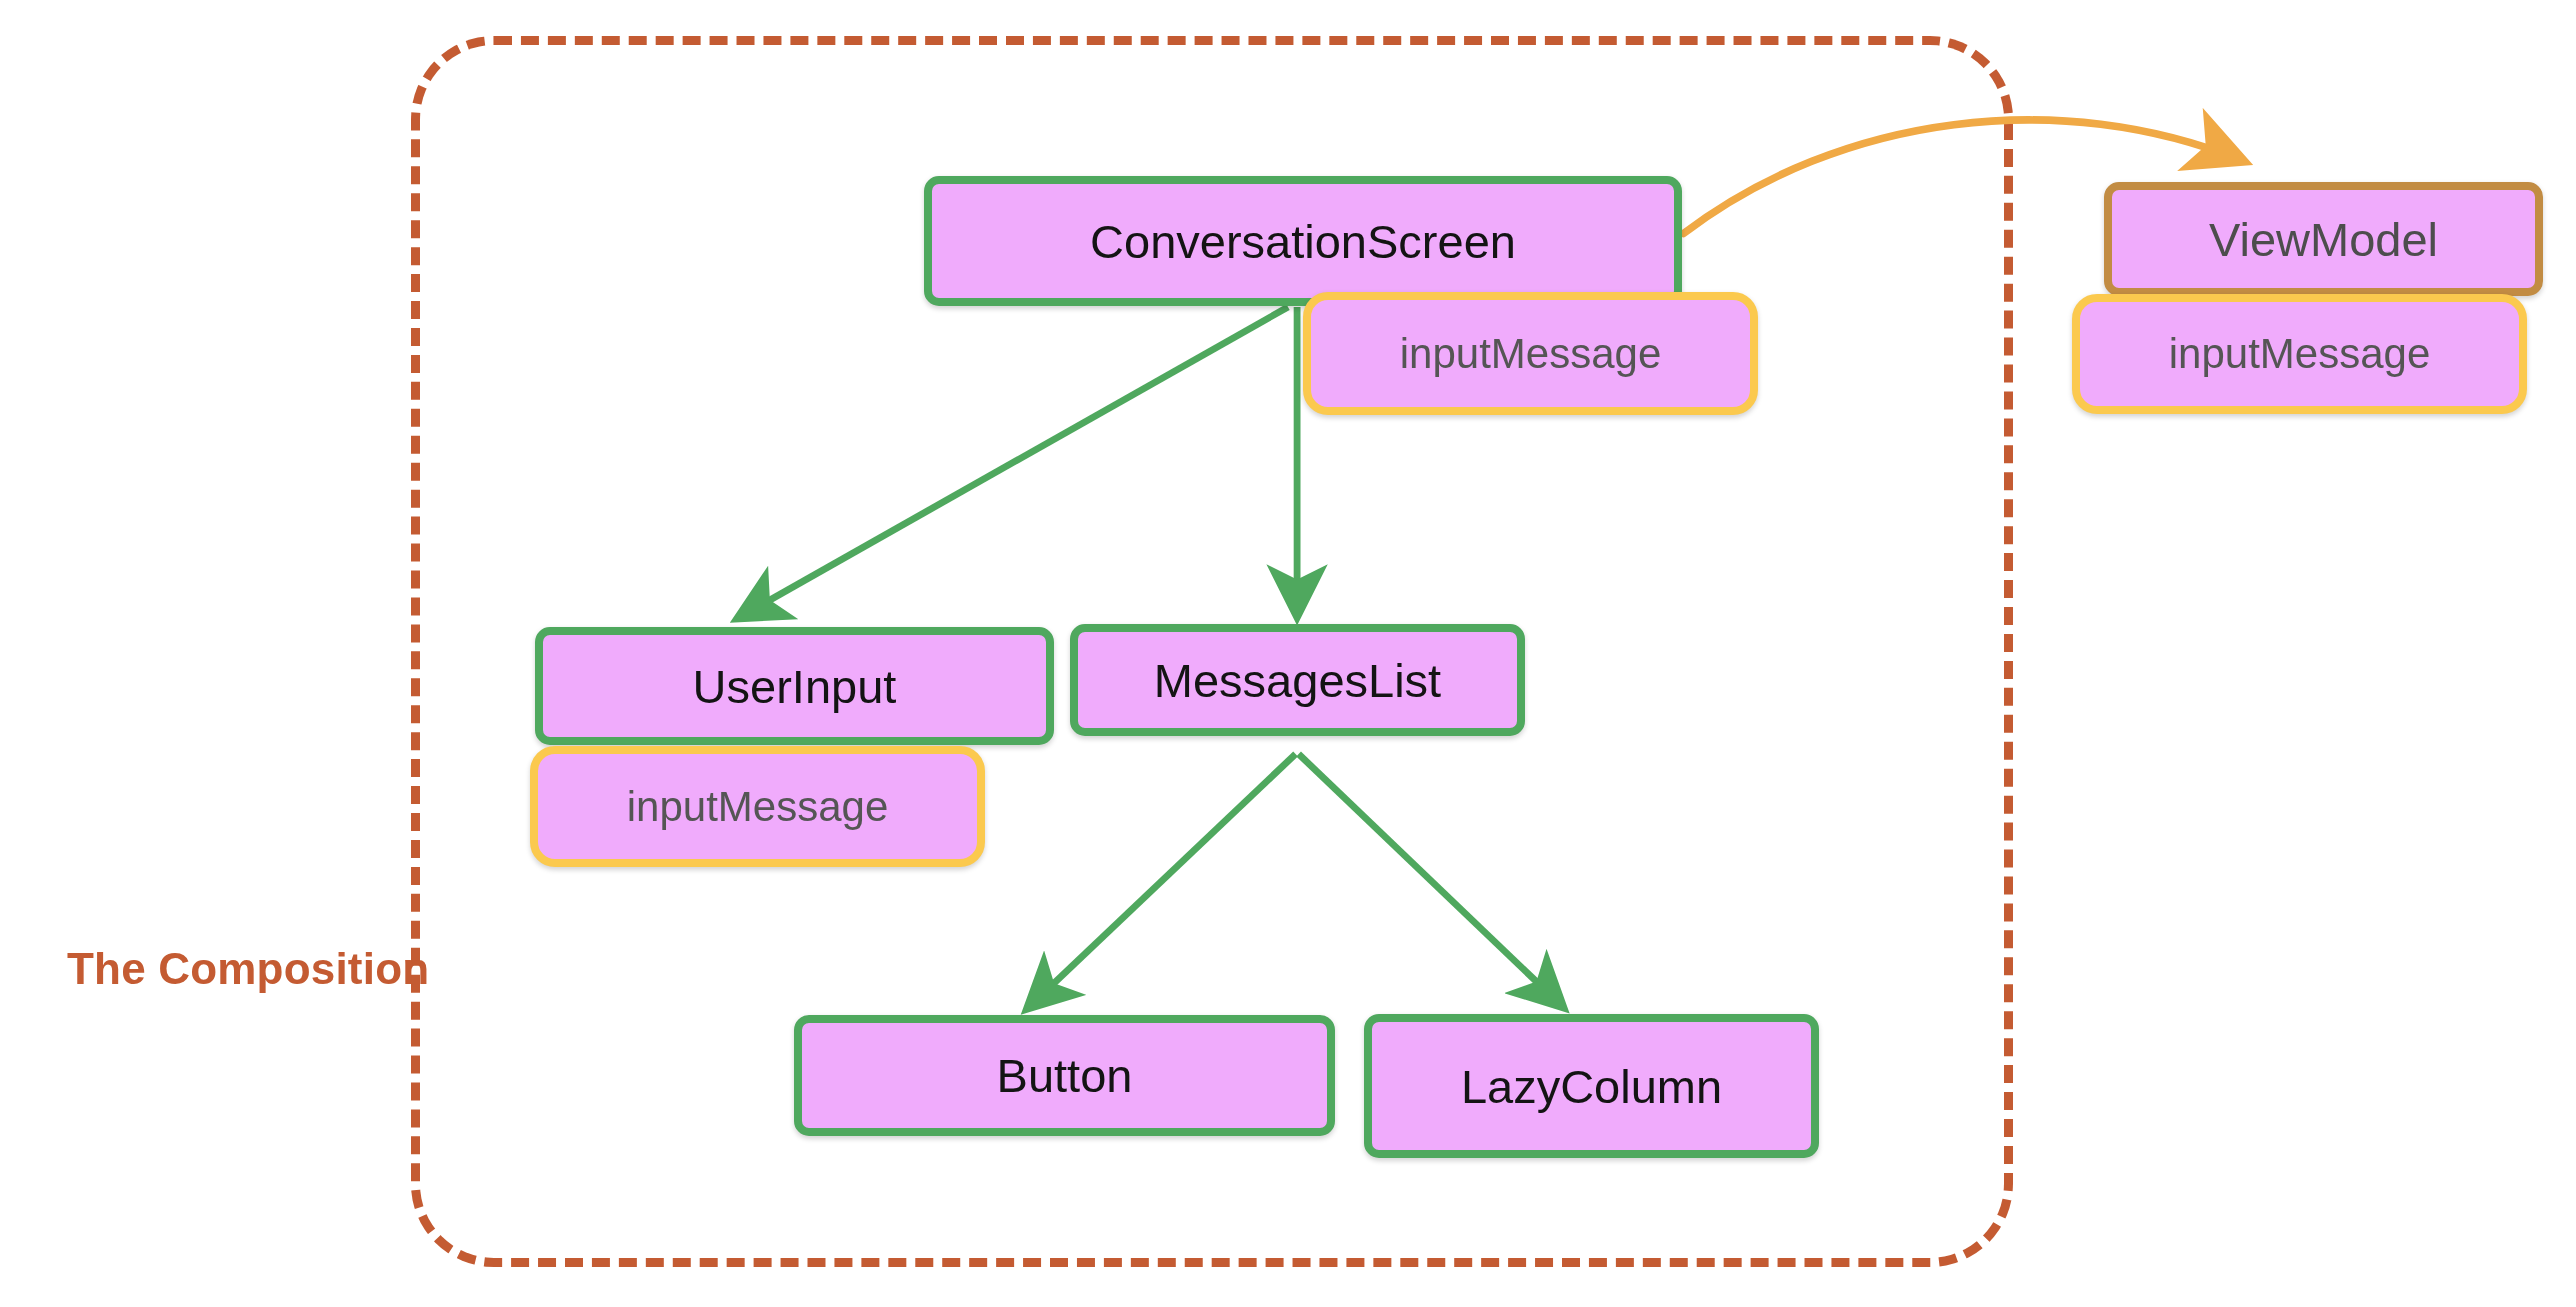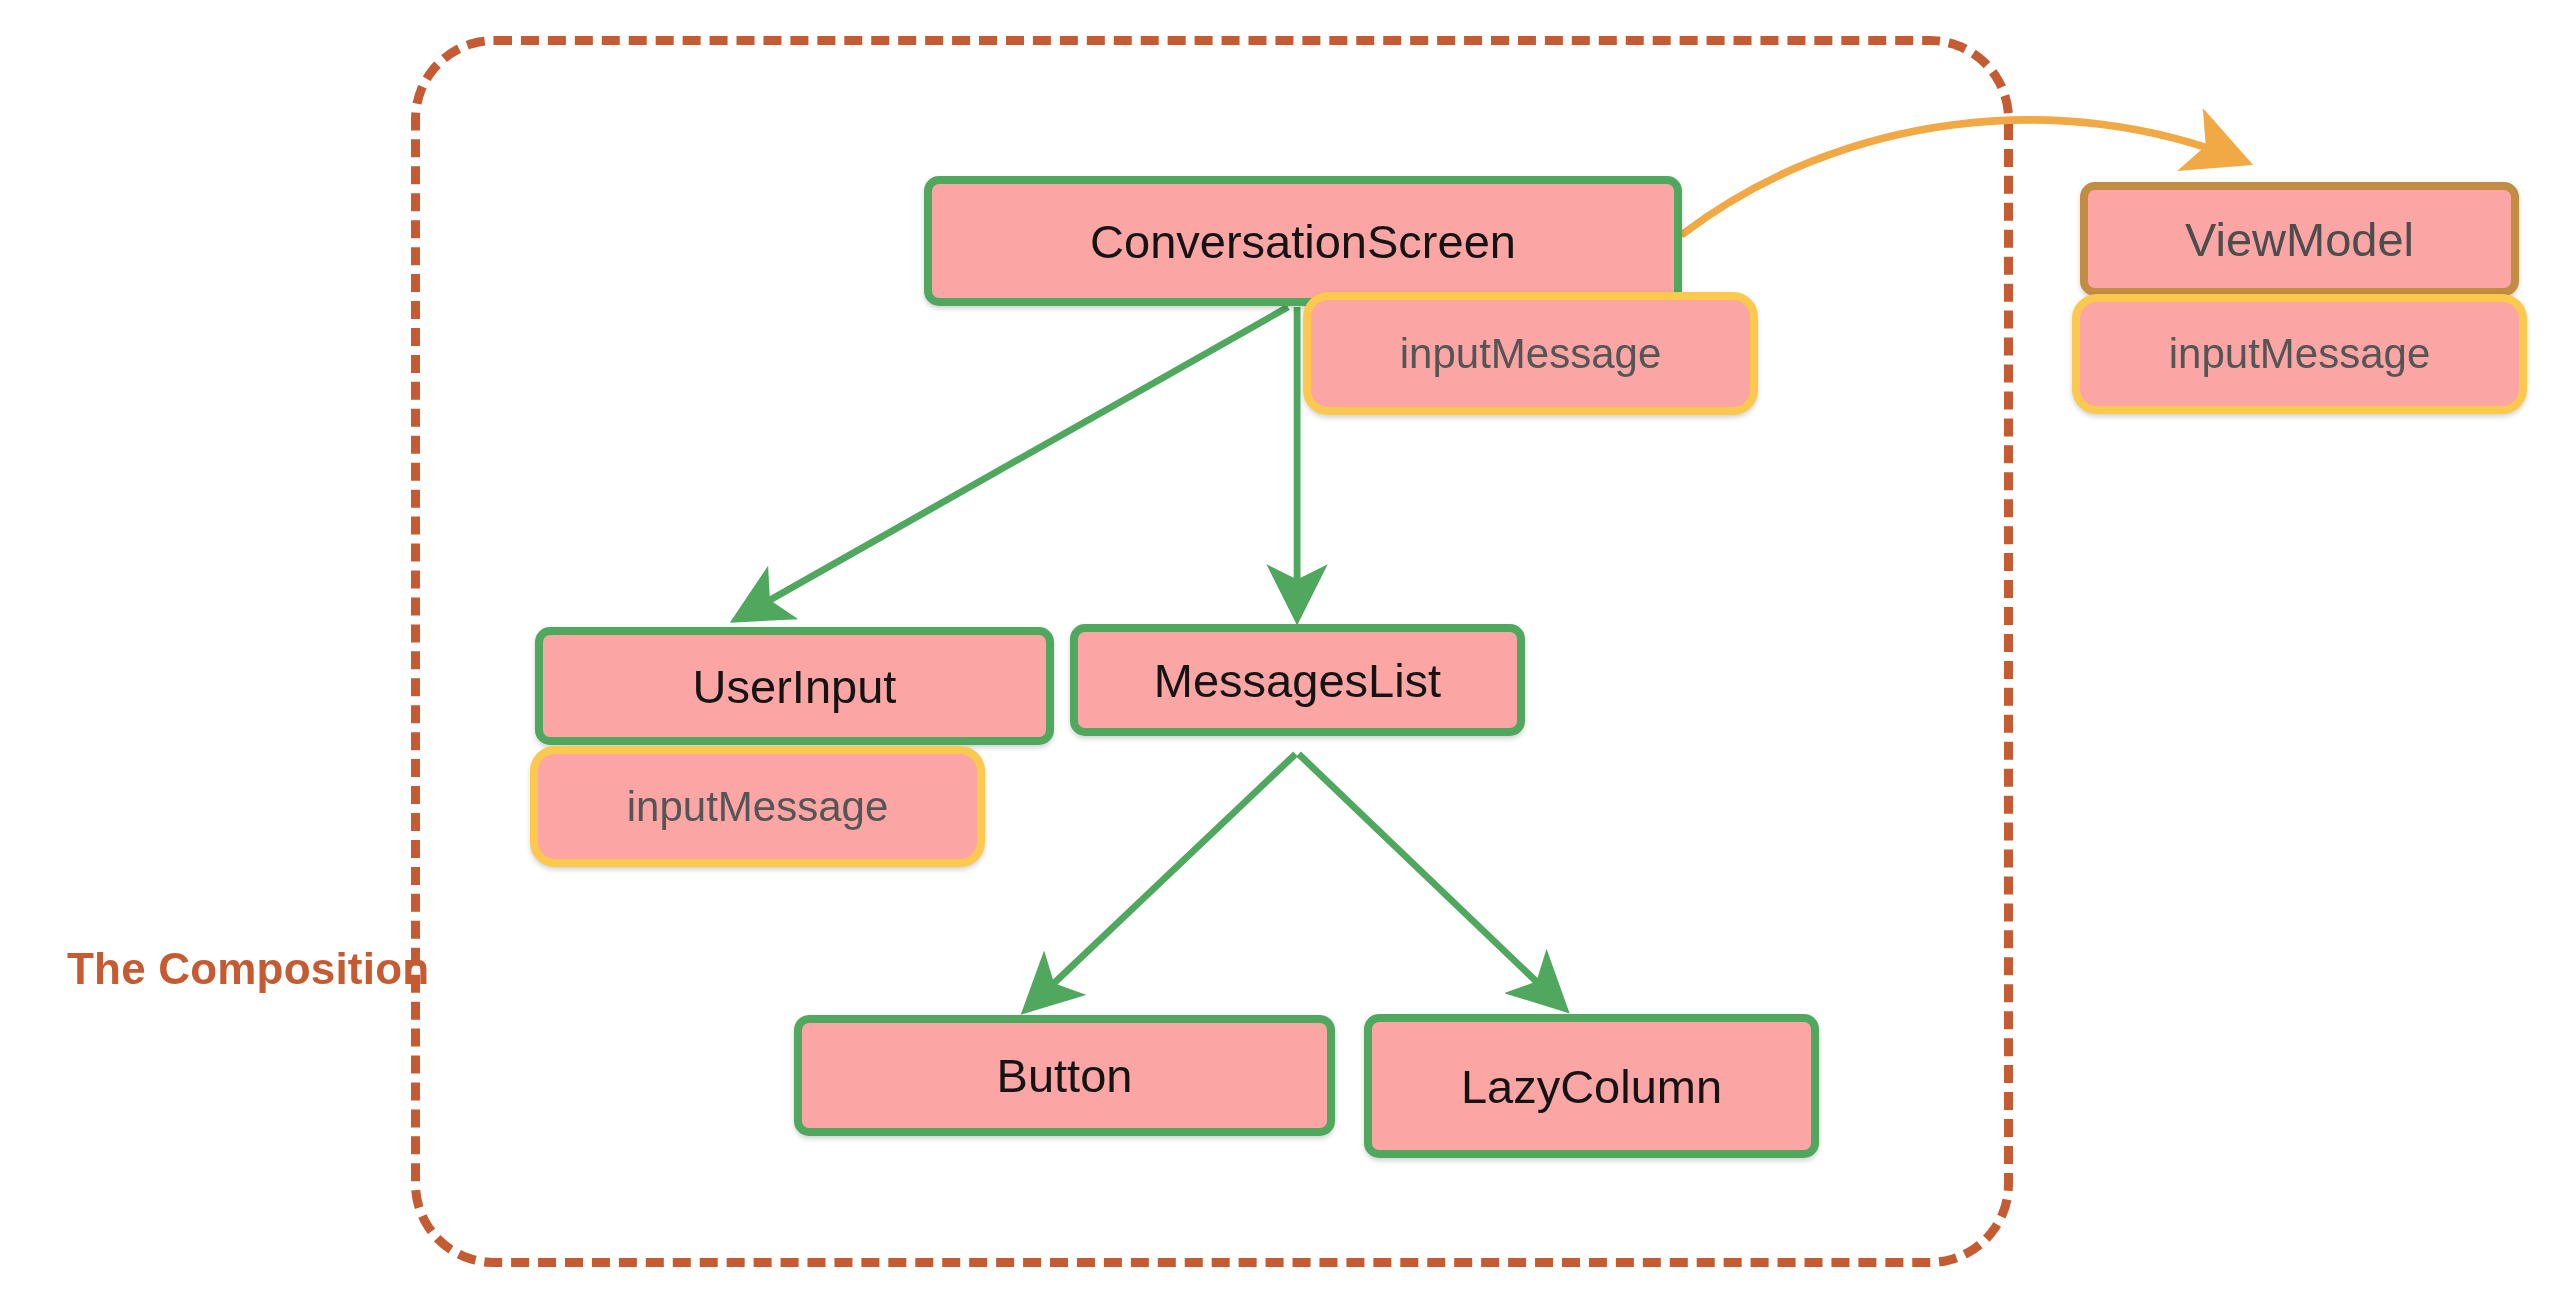--- a/index.html
+++ b/index.html
@@ -46,38 +46,39 @@
     left: 0;
     top: 0;
     width: 2576px;
     height: 1308px;
   }
 
   
   .node {
     position: absolute;
     box-sizing: border-box;
-    background: #fca5a5;
+    background: #f0abfc;
     display: flex;
     align-items: center;
     justify-content: center;
     white-space: nowrap;
     box-shadow: 0 2.3px 5.3px rgba(0,0,0,0.17);
   }
   .node-green {
     border: 8.3px solid #4fa85e;
     border-radius: 15px;
     color: #141414;
     font-size: 47px;
   }
   .node-brown {
     border: 8.3px solid #c28c43;
     border-radius: 15px;
     color: #4d4d4d;
     font-size: 47px;
+    margin-left: 24px;
   }
   .node-yellow {
     border: 8.3px solid #fbc94e;
     border-radius: 25px;
     color: #555555;
     font-size: 42px;
   }
 
   
   #node-conversation-screen { left: 924px; top: 176px;  width: 758px; height: 130px; }

